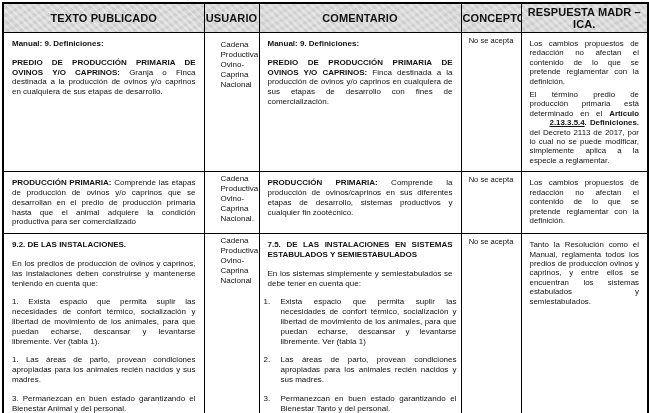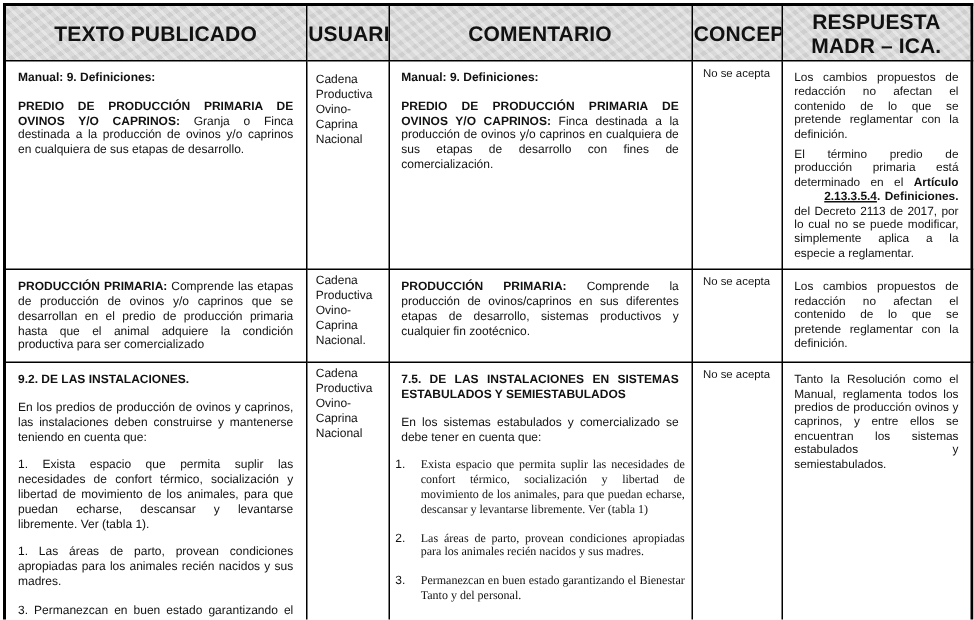--- a/index.html
+++ b/index.html
@@ -19,46 +19,46 @@
     border: 2px solid #000;
   }
   th, td {
     border: 1px solid #000;
     vertical-align: top;
     padding: 2px 4px 2px 4px;
     overflow: hidden;
   }
   th {
     height: 18px;
-    font-size: 14px;
+    font-size: 11px;
     font-weight: bold;
     text-align: center;
     vertical-align: middle;
     padding: 2px 1px;
     background:
       repeating-linear-gradient(45deg, rgba(255,255,255,.35) 0 2px, rgba(0,0,0,0) 2px 5px),
       repeating-linear-gradient(-30deg, rgba(0,0,0,.05) 0 3px, rgba(0,0,0,0) 3px 7px),
       #d9d9d9;
     letter-spacing: .1px;
   }
   td { font-size: 8px; line-height: 9.8px; }
   tr.r1 { height: 136px; }
   tr.r2 { height: 52px; }
   p { margin: 4px; }
   .gap { margin-top: 9px; }
   .b { font-weight: bold; }
   .u { text-decoration: underline; padding-left: 20px; }
   .just { text-align: justify; }
-  .cell-usuario { font-size: 8px; line-height: 10px; padding-left: 6px; }
+  .cell-usuario { font-size: 8px; line-height: 10px; padding-left: 16px; }
   .pt { padding-top: 7px; }
   .cell-concepto { font-size: 7.6px; text-align: center; padding-top: 3px; margin-left: 48px; }
   .cell-respuesta { font-size: 7.9px; line-height: 9.4px; }
   .li { display: flex; margin-top: 9px; }
   .li .num { flex: none; width: 17px; }
-  .li .litext { flex: 1; font-family: Liberation Serif, serif; }
+  .li .litext { flex: 1; }
 </style>
 </head>
 <body>
 
 <div class="page">
   <table class="doc">
     <colgroup>
       <col style="width:201px">
         <col style="width:55px">
         <col style="width:202px">
@@ -111,21 +111,21 @@
         <td>
           <p class="b">9.2. DE LAS INSTALACIONES.</p>
           <p class="gap just">En los predios de producción de ovinos y caprinos, las instalaciones deben construirse y mantenerse teniendo en cuenta que:</p>
           <p class="gap just">1. Exista espacio que permita suplir las necesidades de confort térmico, socialización y libertad de movimiento de los animales, para que puedan echarse, descansar y levantarse libremente. Ver (tabla 1).</p>
           <p class="gap just">1. Las áreas de parto, provean condiciones apropiadas para los animales recién nacidos y sus madres.</p>
           <p class="gap just">3. Permanezcan en buen estado garantizando el Bienestar Animal y del personal.</p>
         </td>
         <td class="cell-usuario">Cadena Productiva Ovino-Caprina Nacional</td>
         <td>
           <p class="b just">7.5. DE LAS INSTALACIONES EN SISTEMAS ESTABULADOS Y SEMIESTABULADOS</p>
-          <p class="gap just">En los sistemas estabulados y comercializado se debe tener en cuenta que:</p>
+          <p class="gap just">En los sistemas simplemente y semiestabulados se debe tener en cuenta que:</p>
           <div class="li">
             <span class="num">1.</span>
             <div class="litext just">Exista espacio que permita suplir las necesidades de confort térmico, socialización y libertad de movimiento de los animales, para que puedan echarse, descansar y levantarse libremente. Ver (tabla 1)</div>
           </div>
           <div class="li">
             <span class="num">2.</span>
             <div class="litext just">Las áreas de parto, provean condiciones apropiadas para los animales recién nacidos y sus madres.</div>
           </div>
           <div class="li">
             <span class="num">3.</span>

